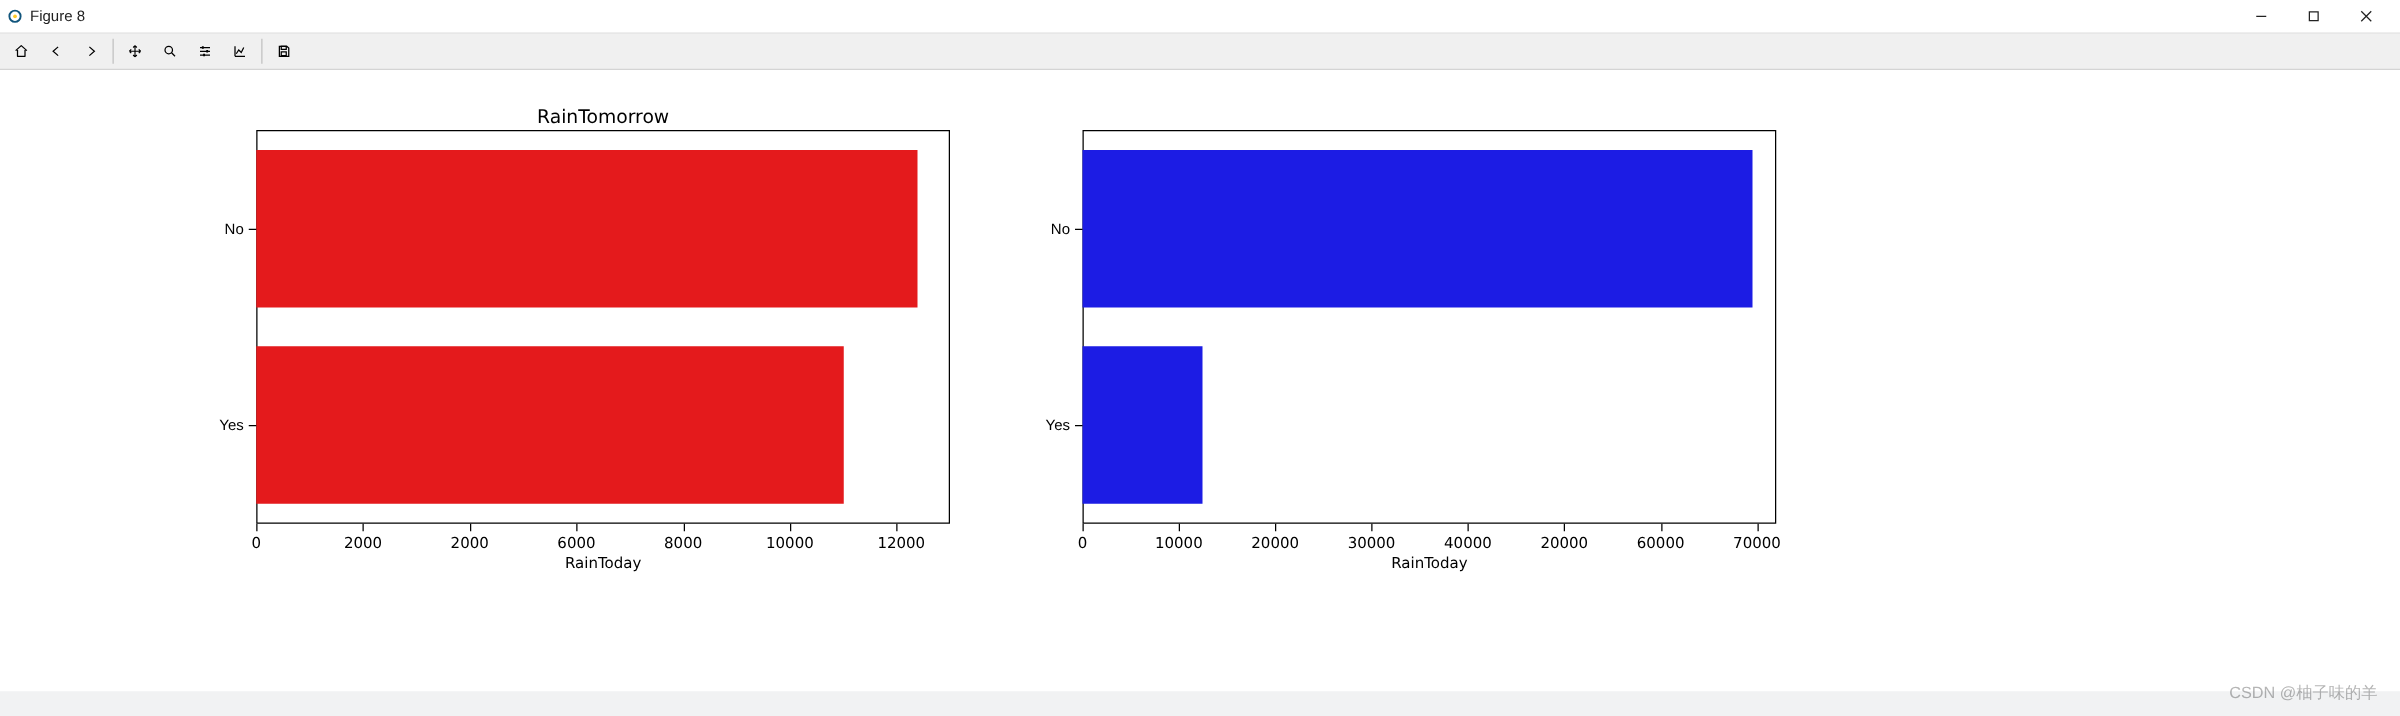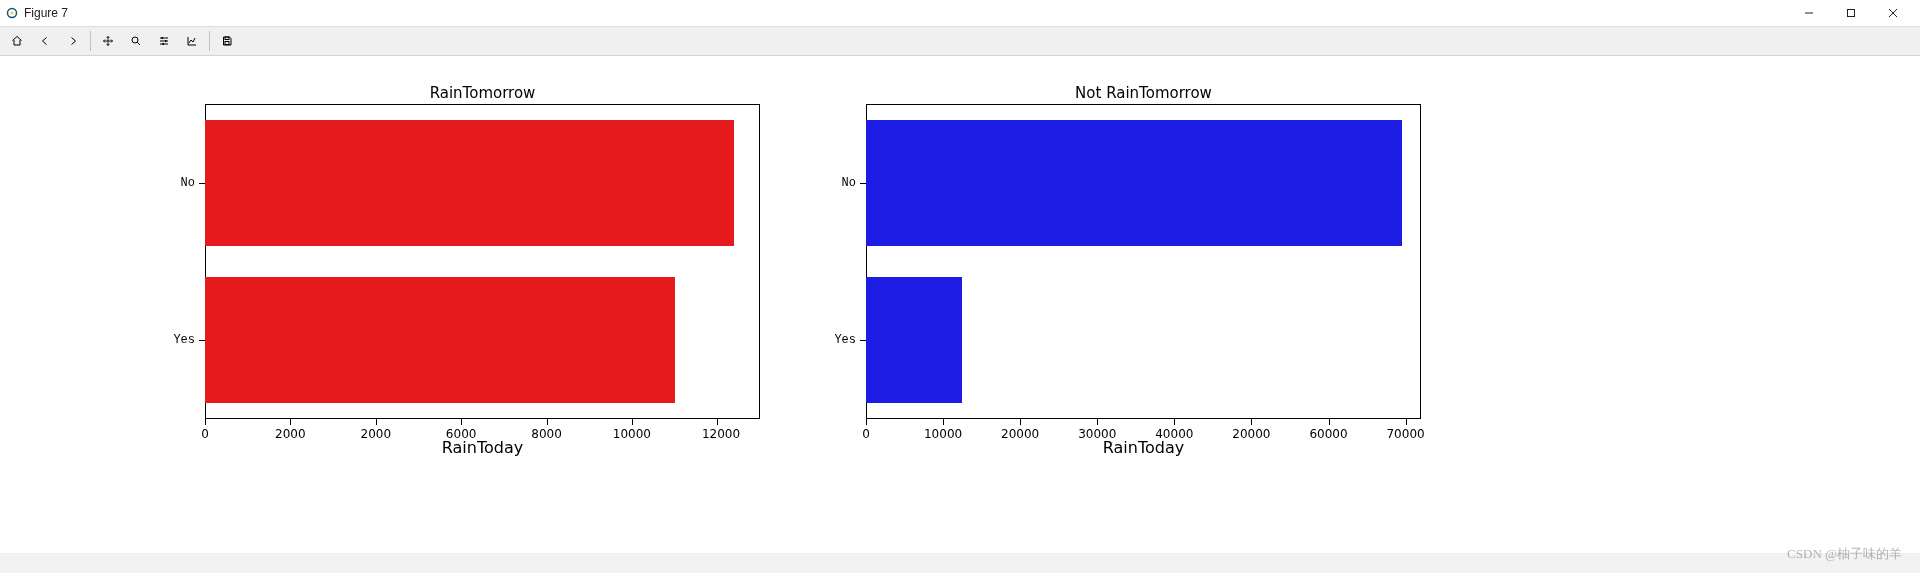--- a/index.html
+++ b/index.html
@@ -133,41 +133,41 @@
     left: -6px;
     width: 6px;
     height: 1px;
     background: #000;
   }
   .ytick-label {
     position: absolute;
     left: -10px;
     transform: translate(-100%, -50%);
     font-size: 12px;
-    font-family: Liberation Mono, monospace;
+    font-family: Liberation Sans, sans-serif;
     color: #000;
     white-space: nowrap;
   }
   .xlabel {
     position: absolute;
     bottom: -38px;
     left: 0;
     right: 0;
     text-align: center;
-    font-size: 16px;
+    font-size: 12px;
     font-family: "DejaVu Sans", sans-serif;
     color: #000;
   }
   .watermark {
     position: absolute;
     right: 18px;
     bottom: 12px;
     color: rgba(120,120,120,0.55);
     font-size: 13px;
-    font-family: Liberation Serif, serif;
+    font-family: Liberation Sans, sans-serif;
     pointer-events: none;
     margin-top: 39px;
   }
   
   .background-line {
     position: absolute;
     left: 0;
     right: 0;
     bottom: 0;
     height: 20px;
@@ -178,21 +178,21 @@
 </style>
 </head>
 <body>
 
 <div class="titlebar">
   <div class="title-left">
     <svg class="mpl-logo" viewBox="0 0 16 16">
       <circle cx="8" cy="8" r="6" fill="none" stroke="#11557c" stroke-width="2"></circle>
       <circle cx="8" cy="8" r="2" fill="#ffca28"></circle>
     </svg>
-    <span>Figure 7</span>
+    <span>Figure 8</span>
   </div>
   <div class="win-controls">
     <div class="win-btn" title="Minimize">
       <svg width="10" height="10" viewBox="0 0 10 10">
           <line x1="1" y1="5" x2="9" y2="5" stroke="#222" stroke-width="1"></line>
         </svg>
     </div>
     <div class="win-btn" title="Maximize">
       <svg width="10" height="10" viewBox="0 0 10 10">
           <rect x="1.5" y="1.5" width="7" height="7" fill="none" stroke="#222" stroke-width="1"></rect>
@@ -284,21 +284,20 @@
         <div class="xtick-label" style="left: 256.154px;">6000</div>
         <div class="xtick" style="left: 341.538px;"></div>
         <div class="xtick-label" style="left: 341.538px; text-align: right;">8000</div>
         <div class="xtick" style="left: 426.923px;"></div>
         <div class="xtick-label" style="left: 426.923px;">10000</div>
         <div class="xtick" style="left: 512.308px;"></div>
         <div class="xtick-label" style="left: 516px;">12000</div>
         <div class="xlabel">RainToday</div>
       </div>
       <div class="subplot" style="left: 866px; top: 48px; width: 555px; height: 315px;">
-        <div class="subplot-title">Not RainTomorrow</div>
         <div class="axes-box"></div>
         <div class="plot-inner">
           <div class="bar" style="left: 0px; top: 15.75px; height: 126px; width: 535.729px; background: rgb(28, 28, 228);"></div>
           <div class="bar" style="left: 0px; top: 173.25px; height: 126px; width: 96.3542px; background: rgb(28, 28, 228);"></div>
         </div>
         <div class="ytick" style="top: 78.75px;"></div>
         <div class="ytick-label" style="top: 78.75px;">No</div>
         <div class="ytick" style="top: 236.25px;"></div>
         <div class="ytick-label" style="top: 236.25px;">Yes</div>
         <div class="xtick" style="left: 0px;"></div>

